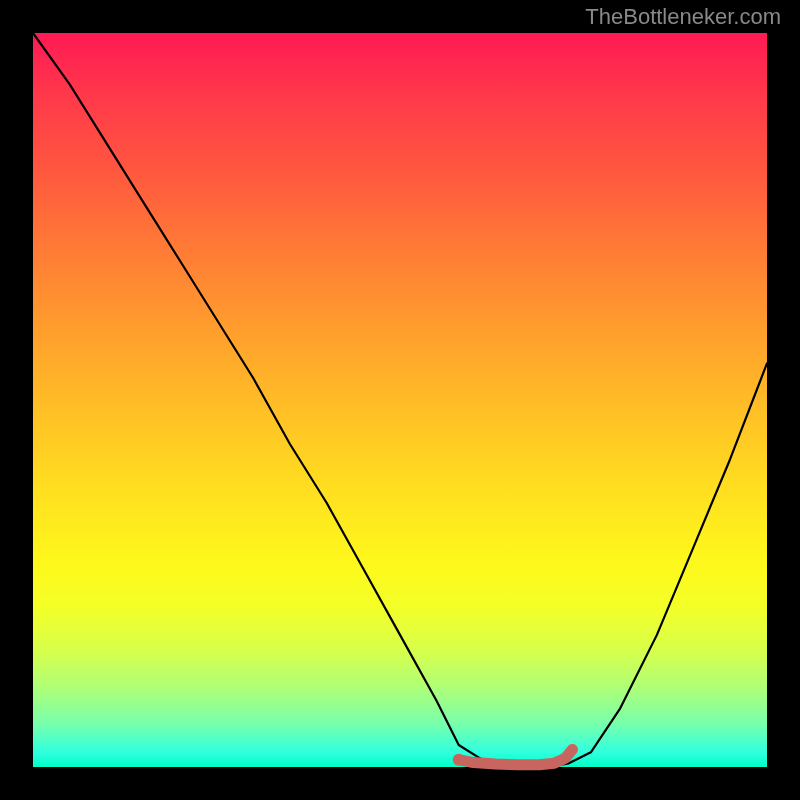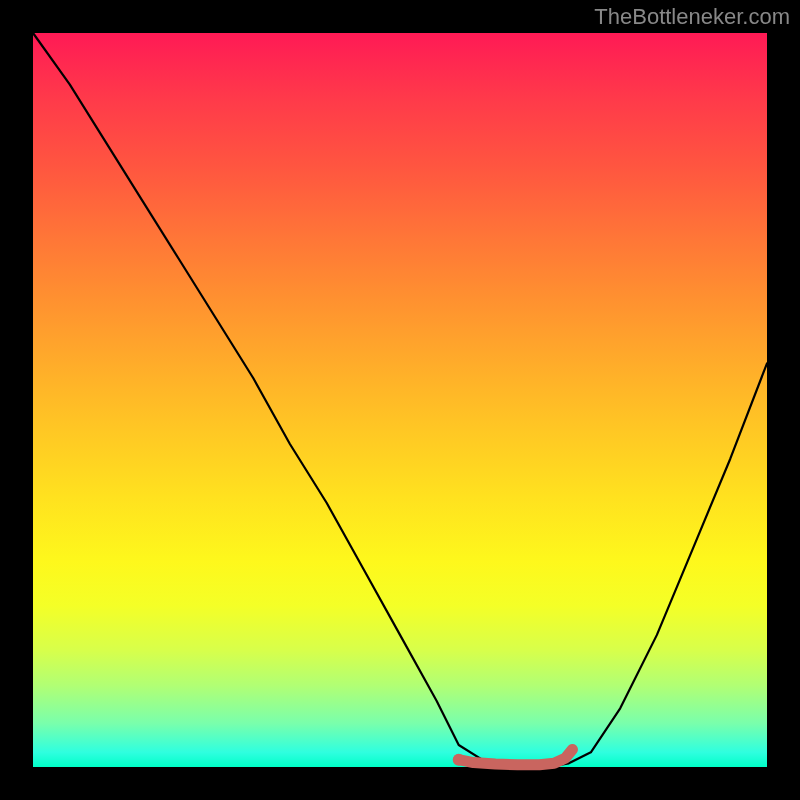--- a/index.html
+++ b/index.html
@@ -7,21 +7,21 @@
     width: 800px;
     height: 800px;
     background: #000;
     position: relative;
     overflow: hidden;
     font-family: Arial, sans-serif;
   }
   .watermark {
     position: absolute;
     top: 4px;
-    right: 10px;
+    right: 19px;
     color: #888;
     font-size: 22px;
     font-weight: normal;
     z-index: 10;
     text-align: right;
   }
   .plot-area {
     position: absolute;
     left: 33px;
     top: 33px;

